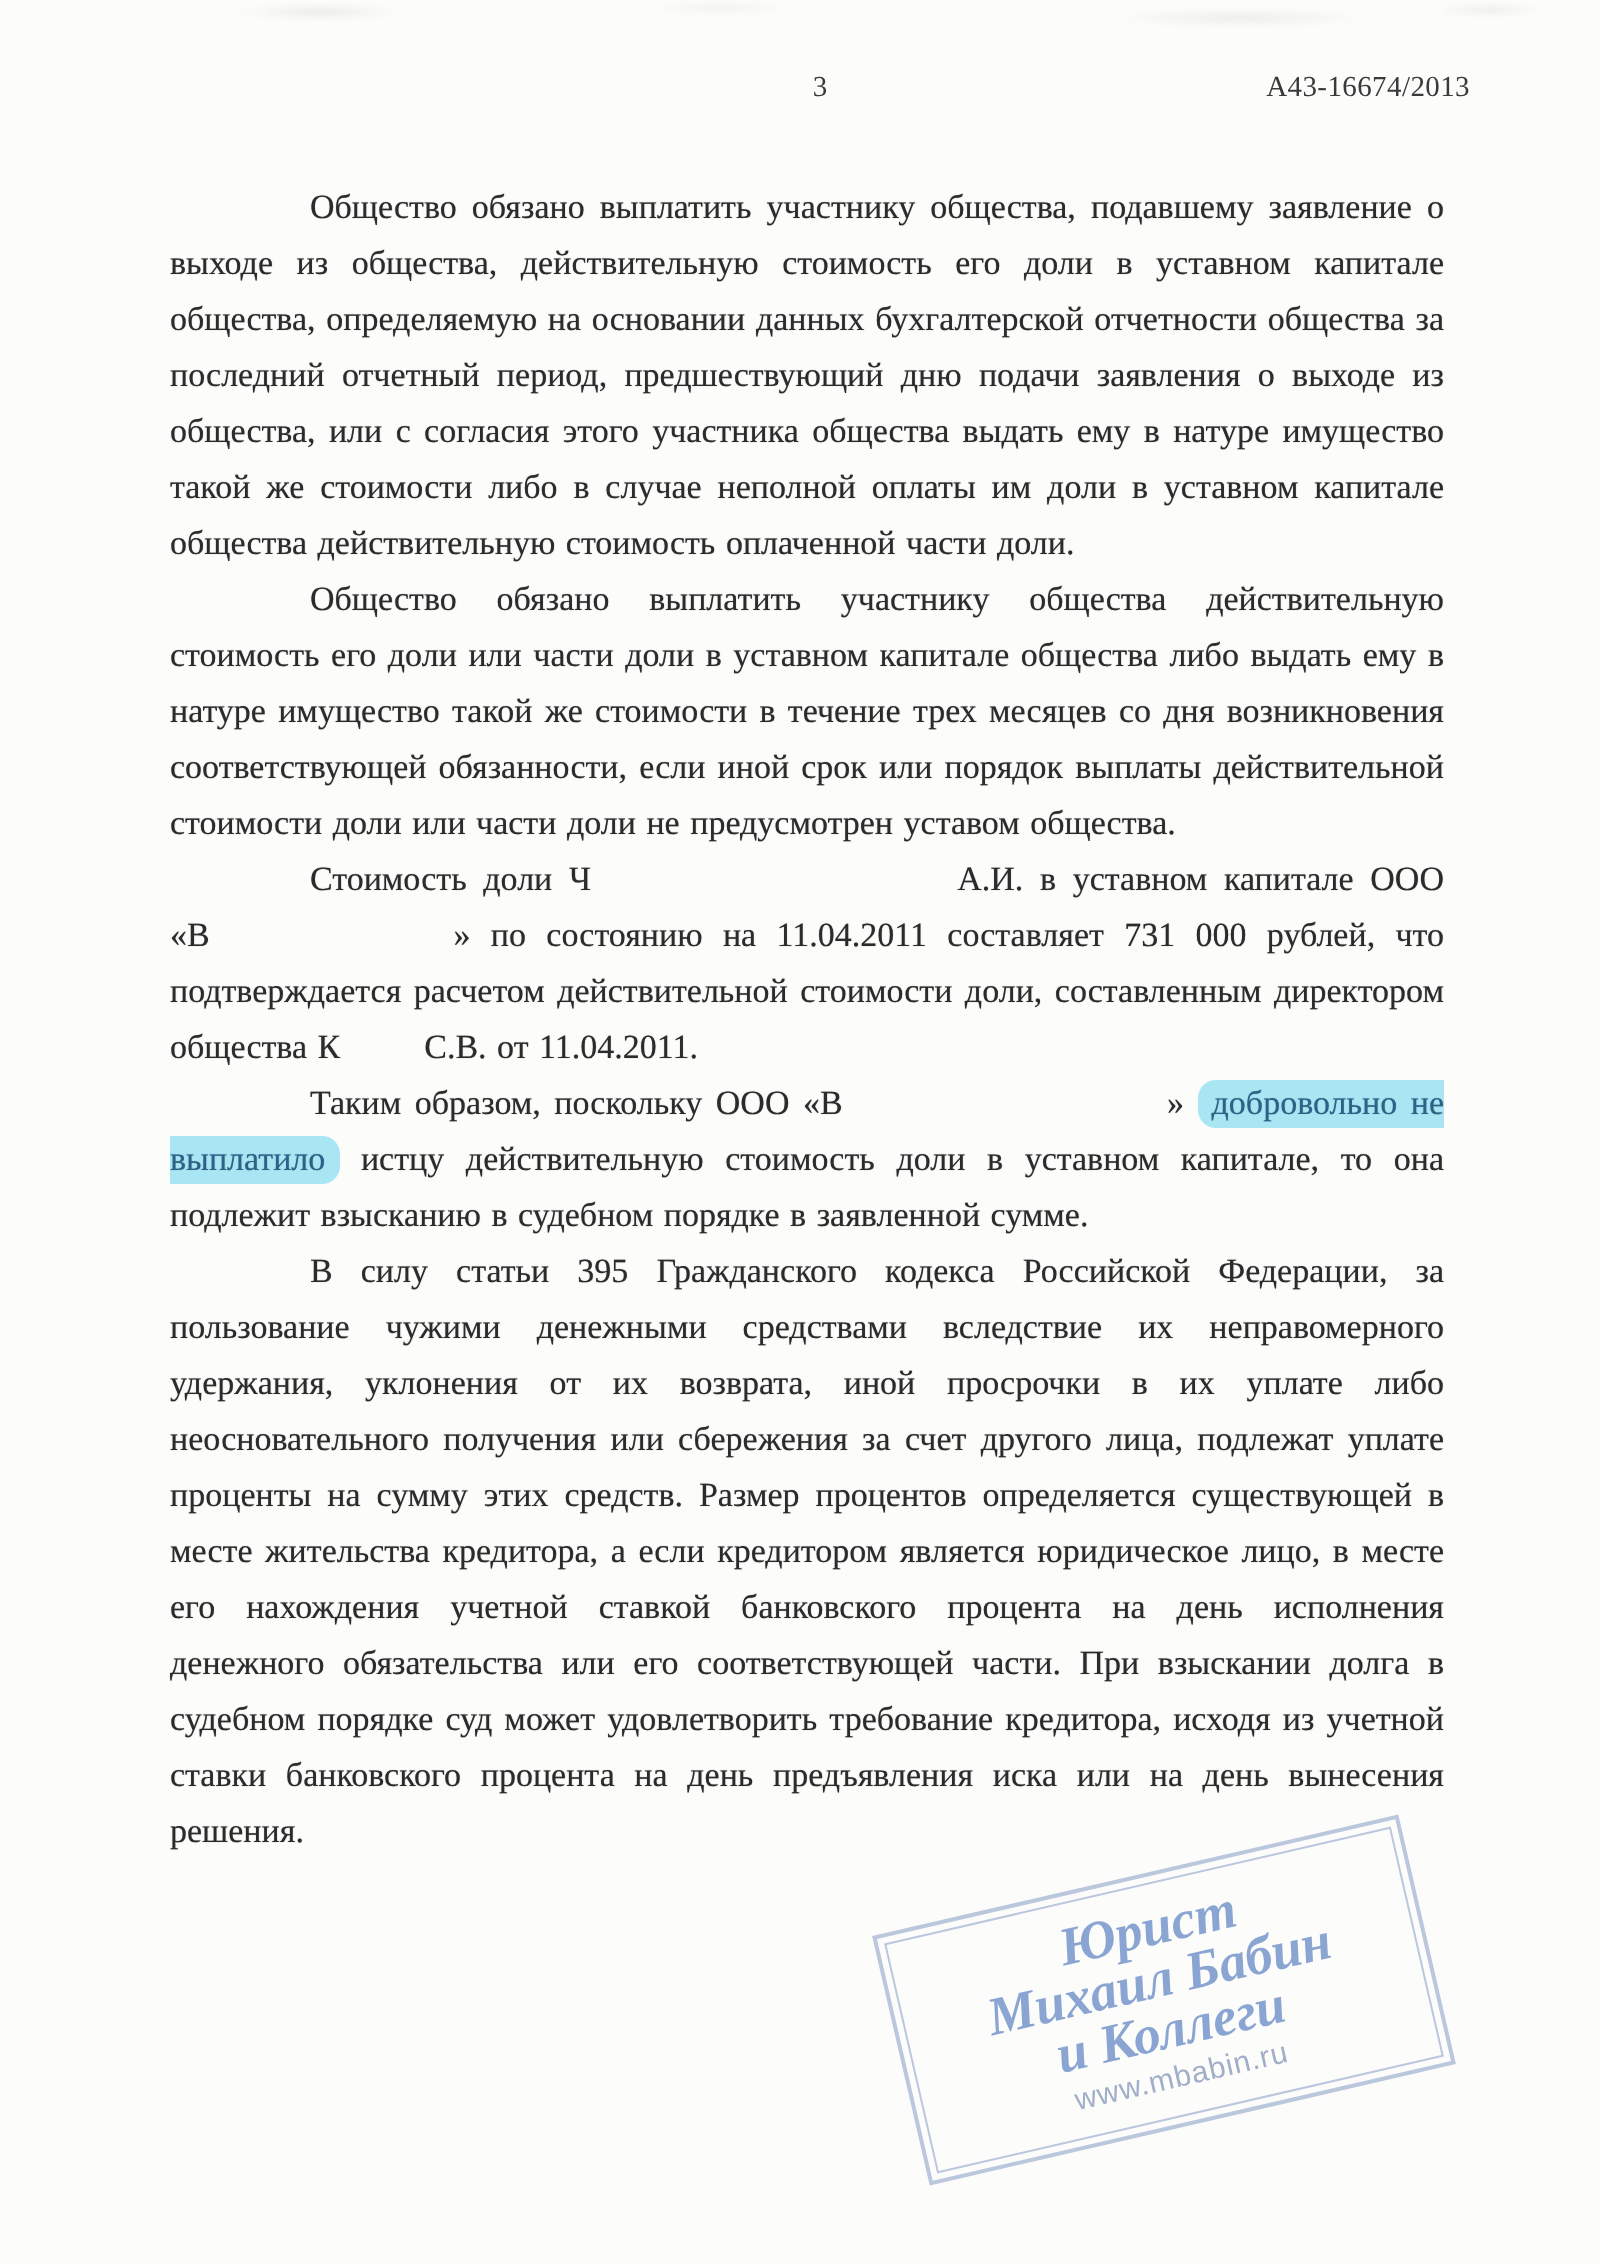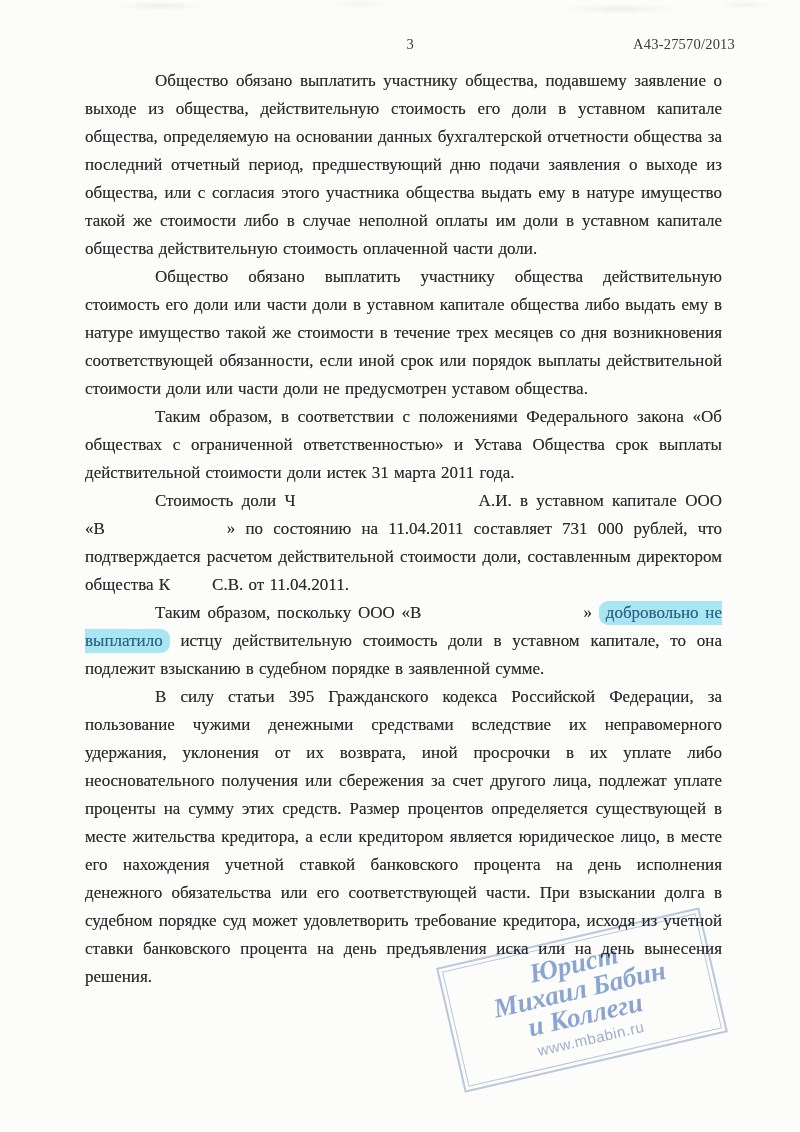--- a/index.html
+++ b/index.html
@@ -39,21 +39,21 @@
     text-align: center;
   }
   .case-number {
     position: absolute;
     right: 0;
     top: 0;
     letter-spacing: 0.2px;
   }
   .doc-body {
     position: absolute;
-    top: 67px;
+    top: 90px;
     left: 85px;
     width: 637px;
   }
   .para {
     margin: 0;
     font-size: 17px;
     line-height: 28px;
     text-align: justify;
     text-indent: 70px;
     word-spacing: 1px;
@@ -115,28 +115,27 @@
 </style>
 </head>
 <body>
 
 <div class="page">
 
   <div class="scan-noise"></div>
 
   <div class="header">
     <div class="page-number">3</div>
-    <div class="case-number">А43-27570/2013</div>
+    <div class="case-number">А43-16674/2013</div>
   </div>
 
   <div class="doc-body">
 
   <p class="para"><span>Общество обязано выплатить участнику общества, подавшему заявление о выходе из общества, действительную стоимость его доли в уставном капитале общества, определяемую на основании данных бухгалтерской отчетности общества за последний отчетный период, предшествующий дню подачи заявления о выходе из общества, или с согласия этого участника общества выдать ему в натуре имущество такой же стоимости либо в случае неполной оплаты им доли в уставном капитале общества действительную стоимость оплаченной части доли.</span></p>
       <p class="para"><span>Общество обязано выплатить участнику общества действительную стоимость его доли или части доли в уставном капитале общества либо выдать ему в натуре имущество такой же стоимости в течение трех месяцев со дня возникновения соответствующей обязанности, если иной срок или порядок выплаты действительной стоимости доли или части доли не предусмотрен уставом общества.</span></p>
-      <p class="para"><span>Таким образом, в соответствии с положениями Федерального закона «Об обществах с ограниченной ответственностью» и Устава Общества срок выплаты действительной стоимости доли истек 31 марта 2011 года.</span></p>
       <p class="para"><span>Стоимость доли Ч&nbsp;&nbsp;&nbsp;&nbsp;&nbsp;&nbsp;&nbsp;&nbsp;&nbsp;&nbsp;&nbsp;&nbsp;&nbsp;&nbsp;&nbsp;&nbsp;&nbsp;&nbsp;&nbsp;&nbsp;&nbsp;&nbsp;А.И. в уставном капитале ООО «В&nbsp;&nbsp;&nbsp;&nbsp;&nbsp;&nbsp;&nbsp;&nbsp;&nbsp;&nbsp;&nbsp;&nbsp;» по состоянию на 11.04.2011 составляет 731 000 рублей, что подтверждается расчетом действительной стоимости доли, составленным директором общества К&nbsp;&nbsp;&nbsp;&nbsp;&nbsp;&nbsp;&nbsp;&nbsp;С.В. от 11.04.2011.</span></p>
       <p class="para"><span>Таким образом, поскольку ООО «В&nbsp;&nbsp;&nbsp;&nbsp;&nbsp;&nbsp;&nbsp;&nbsp;&nbsp;&nbsp;&nbsp;&nbsp;&nbsp;&nbsp;&nbsp;&nbsp;&nbsp;&nbsp;&nbsp;&nbsp;&nbsp;&nbsp;&nbsp;&nbsp;» </span><span class="highlight">добровольно не выплатило</span><span> истцу действительную стоимость доли в уставном капитале, то она подлежит взысканию в судебном порядке в заявленной сумме.</span></p>
       <p class="para"><span>В силу статьи 395 Гражданского кодекса Российской Федерации, за пользование чужими денежными средствами вследствие их неправомерного удержания, уклонения от их возврата, иной просрочки в их уплате либо неосновательного получения или сбережения за счет другого лица, подлежат уплате проценты на сумму этих средств. Размер процентов определяется существующей в месте жительства кредитора, а если кредитором является юридическое лицо, в месте его нахождения учетной ставкой банковского процента на день исполнения денежного обязательства или его соответствующей части. При взыскании долга в судебном порядке суд может удовлетворить требование кредитора, исходя из учетной ставки банковского процента на день предъявления иска или на день вынесения решения.</span></p>
     </div>
 
   <div class="stamp">
     <div class="stamp-frame">
       <div class="stamp-frame-inner">
         <div class="stamp-line">Юрист</div>
         <div class="stamp-line">Михаил Бабин</div>

